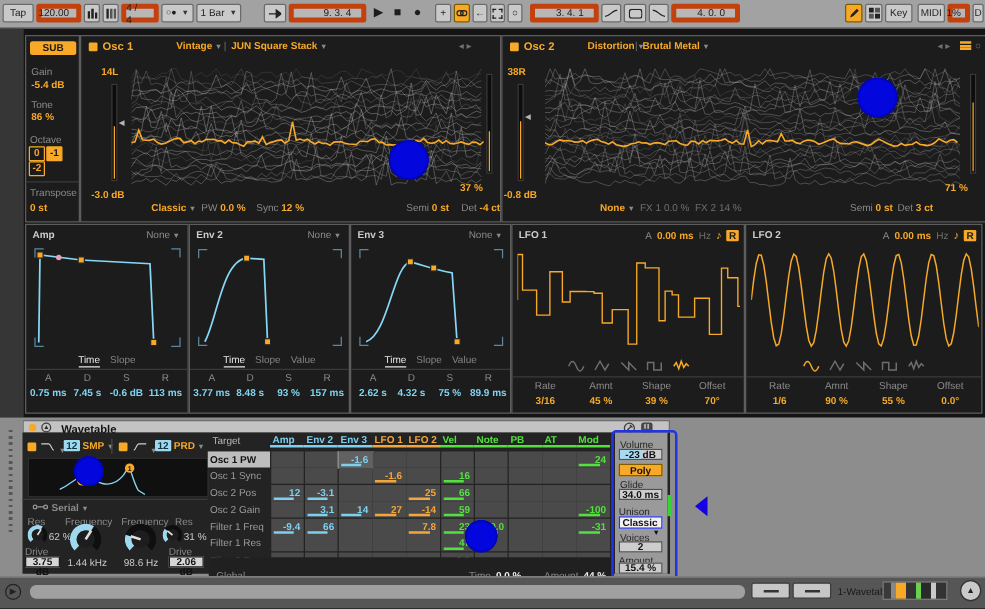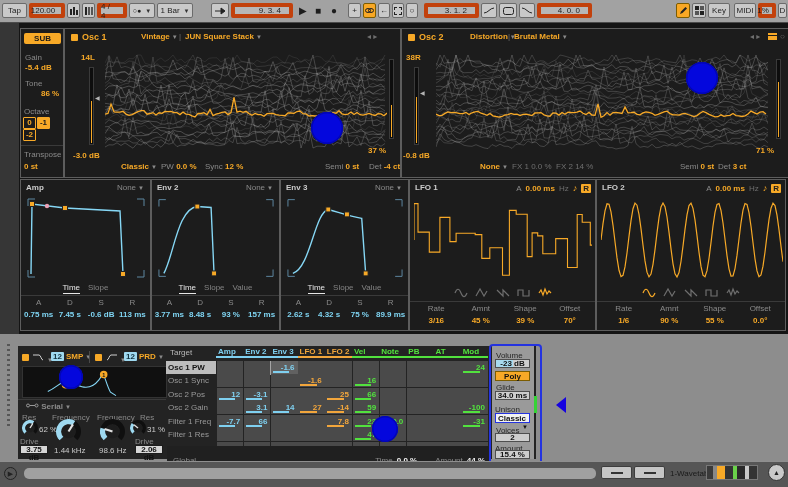--- a/index.html
+++ b/index.html
@@ -124,21 +124,21 @@
       <svg width="9" height="7">
           <ellipse cx="3" cy="3.5" rx="2.5" ry="2" fill="none" stroke="#222"></ellipse>
           <ellipse cx="6" cy="3.5" rx="2.5" ry="2" fill="none" stroke="#222"></ellipse>
         </svg>
     </div>
     <div class="tbtn" style="left:378px;width:12px">←</div>
     <div class="tbtn" style="left:392px;width:12px">
       <span style="width:6px;height:6px;border:1px dashed #222;display:inline-block"></span>
     </div>
     <div class="tbtn" style="left:406px;width:12px">○</div>
-    <div class="tfield" style="left:424px;width:55px">3. 1. 2</div>
+    <div class="tfield" style="left:424px;width:55px">3. 4. 1</div>
     <div class="tbtn" style="left:481px;width:16px">
       <svg width="10" height="8">
           <path d="M0,6 C4,6 6,1 10,1" stroke="#222" fill="none"></path>
         </svg>
     </div>
     <div class="tbtn" style="left:499px;width:18px">
       <svg width="11" height="8">
           <rect x="0.5" y="0.5" width="10" height="7" rx="2" fill="none" stroke="#222"></rect>
         </svg>
     </div>
@@ -167,21 +167,21 @@
     <div class="tbtn" style="left:778px;width:9px">D</div>
   </header>
 
   <div class="abs" style="left:0;top:23px;width:19px;height:311px;background:#363636"></div>
 
   <section class="panel" style="left:20px;top:28px;width:44px;height:150px">
     <div class="subbtn" style="left:3px;top:4px;width:37px;height:11px">SUB</div>
     <span class="abs lab" style="left:4px;top:24px">Gain</span>
     <span class="abs val" style="left:4px;top:34px">-5.4 dB</span>
     <span class="abs lab" style="left:4px;top:50px">Tone</span>
-    <span class="abs val" style="left:20px;top:60px">86 %</span>
+    <span class="abs val" style="left:4px;top:60px">86 %</span>
     <span class="abs lab" style="left:3px;top:78px">Octave</span>
     <div class="abs" style="left:2px;top:88px"><span class="obtn">0</span><span class="obtn osel">-1</span><span class="obtn">-2</span></div>
     <div class="sep" style="left:0;top:116px;width:42px"></div>
     <span class="abs lab" style="left:3px;top:121px">Transpose</span>
     <span class="abs val" style="left:3px;top:133px">0 st</span>
   </section>
 
   <section class="panel" style="left:64px;top:28px;width:337px;height:150px">
     <span class="chk" style="left:6px;top:5px"></span>
     <span class="abs ttl" style="left:17px;top:3px">Osc 1</span>
@@ -502,20 +502,35 @@
         <div>
           <div class="alab">Offset</div>
           <div class="lval">0.0°</div>
         </div>
       </div>
   </section>
 
   <div class="devicearea">
     <div class="dots" style="left:7px;top:10px;height:82px"></div>
 
+    <div class="titlebar" style="left:18px;top:2px;width:518px;height:11px">
+      <span class="abs" style="left:4px;top:2px;width:6px;height:6px;background:#f7a927;border-radius:50%"></span>
+      <span class="abs" style="left:14px;top:1px;width:8px;height:8px;border:1px solid #3c3c3c;border-radius:50%;box-sizing:border-box;text-align:center;line-height:6px;font-size:5px;color:#222">▲</span>
+      <span class="abs" style="left:30px;top:1px;font-size:9px;font-weight:bold;color:#111">Wavetable</span>
+      <span class="abs" style="left:480px;top:1px;width:9px;height:9px;border:1px solid #3c3c3c;border-radius:50%;box-sizing:border-box">
+        <svg width="7" height="7" style="margin:0 0 0 0">
+            <path d="M1,6 L5,2 M4,1 L6,3" stroke="#3c3c3c" fill="none"></path>
+          </svg>
+      </span>
+      <span class="abs" style="left:494px;top:1px;width:9px;height:9px;border:1px solid #3c3c3c;border-radius:2px;box-sizing:border-box;background:#4a4a4a">
+        <svg width="7" height="7" style="margin:0">
+            <path d="M2,0 V4 M4.5,0 V4" stroke="#ddd"></path>
+          </svg>
+      </span>
+    </div>
 
     <div class="dbody" style="left:18px;top:12px;width:518px;height:113px">
 
       <span class="chk" style="left:4px;top:8px"></span>
       <span class="abs" style="left:14px;top:6px">
         <svg width="13" height="10">
             <path d="M1,3 L7,3 C9,3 9,8 11,8" stroke="#d0d0d0" fill="none"></path>
           </svg><span class="caret">▼</span>
       </span>
       <span class="badge12" style="left:33px;top:6px">12</span>
@@ -651,21 +666,21 @@
             <div class="mcell"><span style="color: rgb(242, 166, 60);">27</span><i style="background: rgb(242, 166, 60);"></i></div>
             <div class="mcell"><span style="color: rgb(242, 166, 60);">-14</span><i style="background: rgb(242, 166, 60);"></i></div>
             <div class="mcell"><span style="color: rgb(82, 226, 62);">59</span><i style="background: rgb(82, 226, 62);"></i></div>
             <div class="mcell"></div>
             <div class="mcell"></div>
             <div class="mcell"></div>
             <div class="mcell"><span style="color: rgb(82, 226, 62);">-100</span><i style="background: rgb(82, 226, 62);"></i></div>
           </div>
           <div class="mrow">
             <div class="mlabel">Filter 1 Freq</div>
-            <div class="mcell"><span style="color: rgb(127, 208, 240);">-7.7</span><i style="background: rgb(127, 208, 240);"></i></div>
+            <div class="mcell"><span style="color: rgb(127, 208, 240);">-9.4</span><i style="background: rgb(127, 208, 240);"></i></div>
             <div class="mcell"><span style="color: rgb(127, 208, 240);">66</span><i style="background: rgb(127, 208, 240);"></i></div>
             <div class="mcell"></div>
             <div class="mcell"></div>
             <div class="mcell"><span style="color: rgb(242, 166, 60);">7.8</span><i style="background: rgb(242, 166, 60);"></i></div>
             <div class="mcell"><span style="color: rgb(82, 226, 62);">23</span><i style="background: rgb(82, 226, 62);"></i></div>
             <div class="mcell"><span style="color: rgb(82, 226, 62);">0.0</span><i style="background: rgb(82, 226, 62);"></i></div>
             <div class="mcell"></div>
             <div class="mcell"></div>
             <div class="mcell"><span style="color: rgb(82, 226, 62);">-31</span><i style="background: rgb(82, 226, 62);"></i></div>
           </div>

